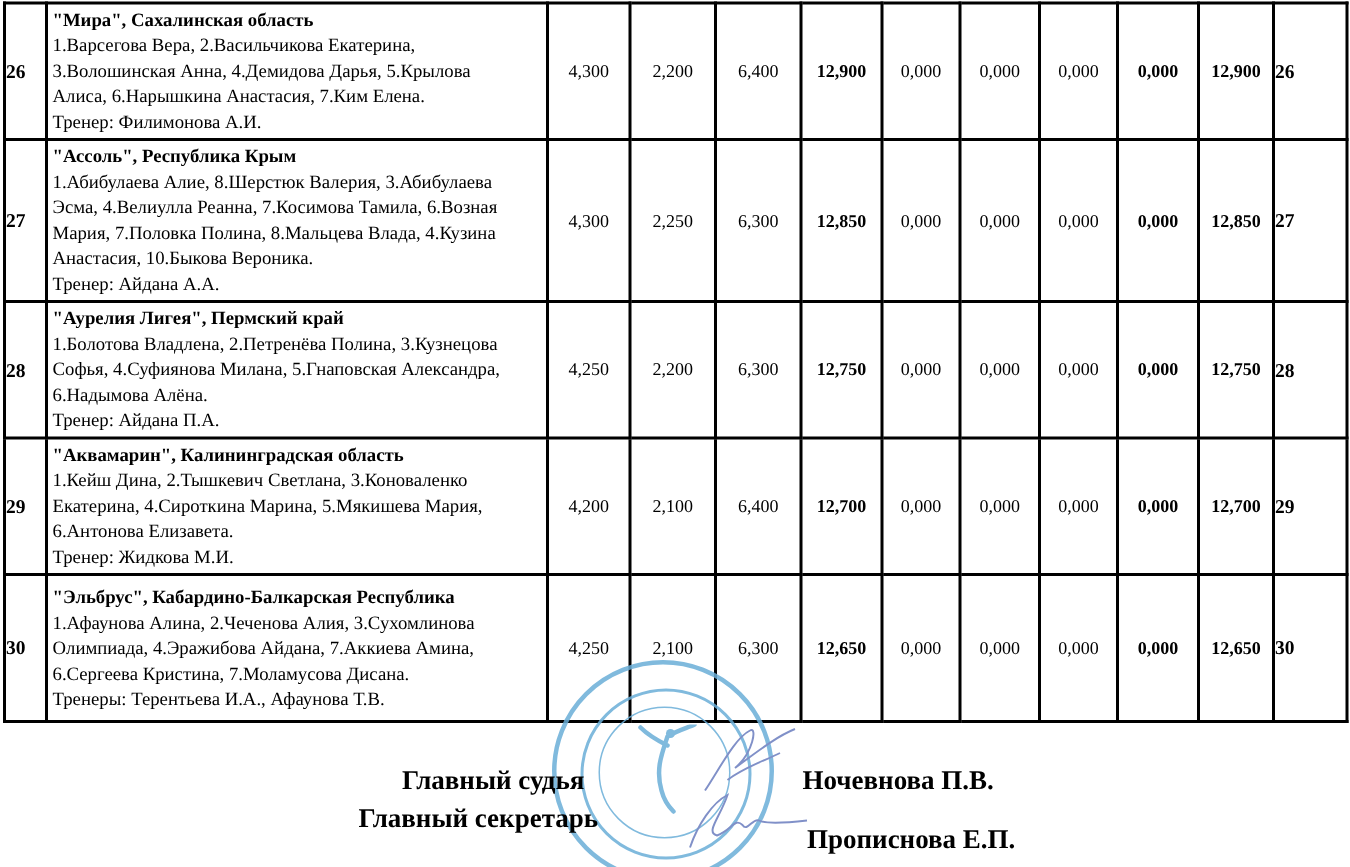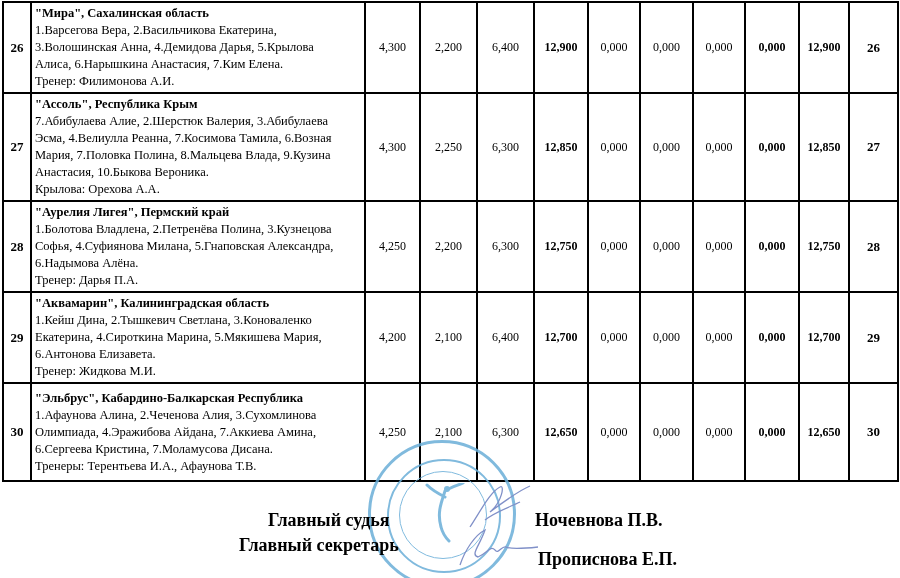--- a/index.html
+++ b/index.html
@@ -1,21 +1,21 @@
 <!DOCTYPE html>
 <html><head>
 <meta charset="utf-8">
 <style>
   html, body { margin: 0; padding: 0; background: #ffffff; }
   body { width: 900px; height: 578px; position: relative; overflow: hidden;
          font-family: "Liberation Serif", "DejaVu Serif", serif; color: #000; }
   table.results { position: absolute; left: 2px; top: 1px; border-collapse: collapse;
                   table-layout: fixed; width: 895px; }
   table.results td { border: 2px solid #000; padding: 0; vertical-align: middle; }
-  td.num { text-align: center; font-weight: bold; font-size: 13px; }
+  td.num { font-weight: bold; font-size: 13px; }
   td.team { padding: 2px 3px 2px 3px !important; font-size: 12.5px; line-height: 17px; vertical-align: top; }
   td.team .title { font-weight: bold; }
   td.score { text-align: center; font-size: 12px; }
   td.score.b { font-weight: bold; }
   .footer-label { position: absolute; font-weight: bold; font-size: 18px; }
   .stamp { position: absolute; left: 368px; top: 440px; width: 148px; height: 148px; border-radius: 50%;
            border: 3px solid #6aaed8; box-sizing: border-box; opacity: 0.85; }
   .stamp .inner { position: absolute; left: 16px; top: 16px; width: 110px; height: 110px; border-radius: 50%;
                   border: 2px solid #6aaed8; }
   .stamp .inner2 { position: absolute; left: 28px; top: 28px; width: 86px; height: 86px; border-radius: 50%;
@@ -62,26 +62,26 @@
     <td class="score">0,000</td>
     <td class="score b">0,000</td>
     <td class="score b">12,900</td>
     <td class="num">26</td>
   </tr>
       <tr style="height: 108px;">
     <td class="num">27</td>
     <td class="team">
       <div class="title">"Ассоль", Республика Крым</div>
       <div class="members">
-            <div>7.Абибулаева Алие, 2.Шерстюк Валерия, 3.Абибулаева</div>
+            <div>1.Абибулаева Алие, 8.Шерстюк Валерия, 3.Абибулаева</div>
             <div>Эсма, 4.Велиулла Реанна, 7.Косимова Тамила, 6.Возная</div>
-            <div>Мария, 7.Половка Полина, 8.Мальцева Влада, 9.Кузина</div>
+            <div>Мария, 7.Половка Полина, 8.Мальцева Влада, 4.Кузина</div>
             <div>Анастасия, 10.Быкова Вероника.</div>
           </div>
-      <div class="coach">Крылова: Орехова А.А.</div>
+      <div class="coach">Тренер: Айдана А.А.</div>
     </td>
     <td class="score">4,300</td>
     <td class="score">2,250</td>
     <td class="score">6,300</td>
     <td class="score b">12,850</td>
     <td class="score">0,000</td>
     <td class="score">0,000</td>
     <td class="score">0,000</td>
     <td class="score b">0,000</td>
     <td class="score b">12,850</td>
@@ -89,21 +89,21 @@
   </tr>
       <tr style="height: 90px;">
     <td class="num">28</td>
     <td class="team">
       <div class="title">"Аурелия Лигея", Пермский край</div>
       <div class="members">
             <div>1.Болотова Владлена, 2.Петренёва Полина, 3.Кузнецова</div>
             <div>Софья, 4.Суфиянова Милана, 5.Гнаповская Александра,</div>
             <div>6.Надымова Алёна.</div>
           </div>
-      <div class="coach">Тренер: Дарья П.А.</div>
+      <div class="coach">Тренер: Айдана П.А.</div>
     </td>
     <td class="score">4,250</td>
     <td class="score">2,200</td>
     <td class="score">6,300</td>
     <td class="score b">12,750</td>
     <td class="score">0,000</td>
     <td class="score">0,000</td>
     <td class="score">0,000</td>
     <td class="score b">0,000</td>
     <td class="score b">12,750</td>

